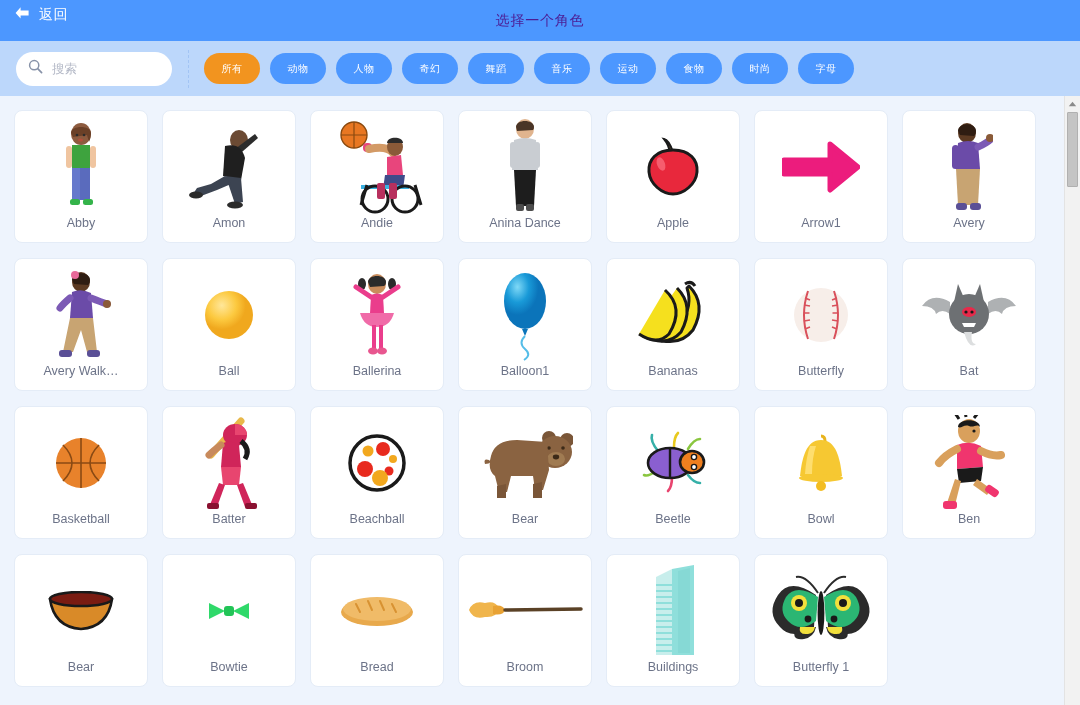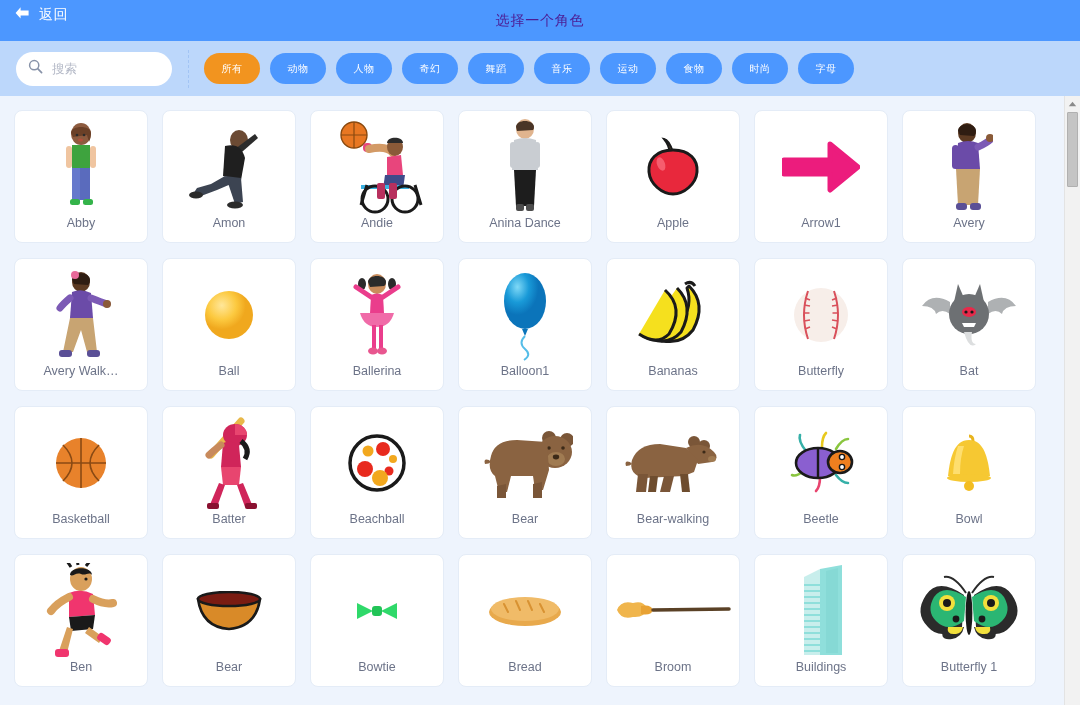--- a/index.html
+++ b/index.html
@@ -485,38 +485,20 @@
             <ellipse cx="79" cy="31" rx="3.2" ry="2.4" fill="#3c2a18"></ellipse>
             <circle cx="72" cy="22" r="1.8" fill="#3c2a18"></circle>
             <circle cx="86" cy="22" r="1.8" fill="#3c2a18"></circle>
             <path d="M14 30 Q18 14 40 14 L70 16 L72 44 L66 64 L58 64 L56 50 L34 50 L30 66 L22 66 L18 50 Q10 44 14 30 Z" fill="#8a6341"></path>
             <path d="M20 60 L20 72 L29 72 L29 58z" fill="#7a5638"></path>
             <path d="M56 58 L56 72 L65 72 L65 56z" fill="#7a5638"></path>
             <path d="M12 34 Q6 32 8 38 Q12 38 14 36z" fill="#8a6341"></path>
           </svg>
         </div>
         <div class="card-label">Bear</div>
-      </div>
-      <div class="card">
-        <div class="thumb">
-          <svg width="98" height="62" viewBox="0 0 98 62">
-            <ellipse cx="80" cy="14" rx="6" ry="6" fill="#7a5638"></ellipse>
-            <ellipse cx="70" cy="10" rx="6" ry="6" fill="#7a5638"></ellipse>
-            <path d="M62 16 Q78 8 90 20 Q96 26 88 30 L74 32 Z" fill="#8a6341"></path>
-            <ellipse cx="88" cy="27" rx="4" ry="3" fill="#a07b52"></ellipse>
-            <circle cx="80" cy="20" r="1.6" fill="#3c2a18"></circle>
-            <path d="M8 28 Q14 12 36 12 L62 16 L74 28 L70 40 L60 44 L20 46 Q4 42 8 28 Z" fill="#8a6341"></path>
-            <path d="M14 42 L12 60 L22 60 L24 42z" fill="#7a5638"></path>
-            <path d="M40 44 L36 60 L46 60 L50 44z" fill="#7a5638"></path>
-            <path d="M56 42 L58 60 L66 60 L64 42z" fill="#6e4d2f"></path>
-            <path d="M26 44 L24 60 L32 60 L34 44z" fill="#6e4d2f"></path>
-            <path d="M6 30 Q0 28 2 34 Q6 34 8 32z" fill="#8a6341"></path>
-          </svg>
-        </div>
-        <div class="card-label">Bear-walking</div>
       </div>
       <div class="card">
         <div class="thumb">
           <svg width="78" height="72" viewBox="0 0 78 72">
             <g stroke="#1a1a1a" stroke-width="2.6" fill="none" stroke-linecap="round">
               <path d="M24 24 Q16 14 18 8" stroke="#36b0a8"></path>
               <path d="M40 20 Q40 10 44 6" stroke="#e8c91e"></path>
               <path d="M54 22 Q60 12 66 12" stroke="#8ac63f"></path>
               <path d="M22 44 Q14 50 10 48" stroke="#8ac63f"></path>
               <path d="M38 50 Q38 60 34 64" stroke="#e8456f"></path>

